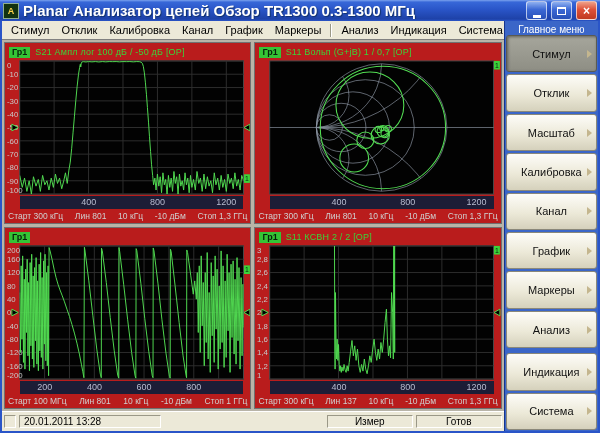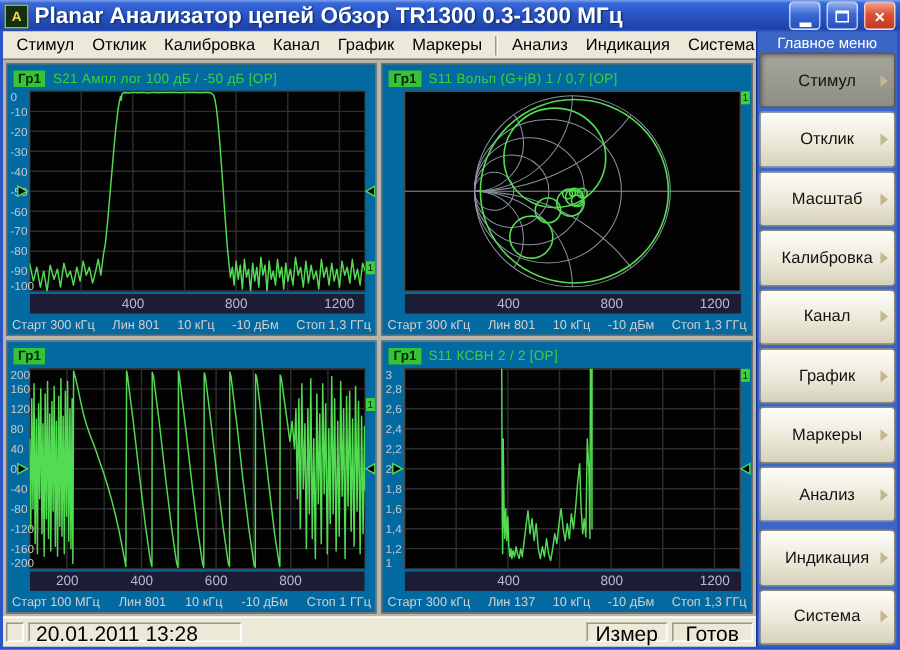--- a/index.html
+++ b/index.html
@@ -21,21 +21,21 @@
   
   .content{flex:1;display:flex;min-height:0;border-left:2px solid #2a55c8;border-right:2px solid #2a55c8;border-bottom:2px solid #2a55c8;}
   .main{width:506px;display:flex;flex-direction:column;background:#ece9d8;min-width:0;}
   
   .menubar{height:18px;flex:none;display:flex;align-items:center;font-size:11px;padding-left:3px;background:#ece9d8;}
   .menu-item{padding:1px 6px;color:#000;white-space:nowrap;}
   .menu-sep{width:2px;height:13px;border-left:1px solid #9a9887;border-right:1px solid #fff;margin:0 3px;}
   
   .chart-grid{flex:1;display:grid;grid-template-columns:1fr 1fr;grid-template-rows:1fr 1fr;
     gap:3px;padding:2px;background:#b8b4a8;border-top:1px solid #808080;min-height:0;}
-  .chart{background:#0369a1;border:1px solid #707070;display:flex;flex-direction:column;overflow:hidden;min-height:0;}
+  .chart{background:#b91c1c;border:1px solid #707070;display:flex;flex-direction:column;overflow:hidden;min-height:0;}
   .chart-header{height:14px;flex:none;display:flex;align-items:center;gap:5px;padding:2px 2px 0 4px;}
   .badge{background:#35c435;color:#06230b;font-size:9px;font-weight:bold;padding:0 3px;line-height:11px;}
   .chart-title{color:#3ad43a;font-size:9px;white-space:nowrap;letter-spacing:.2px;}
   .chart svg{flex:1;width:100%;min-height:0;display:block;}
   .xstrip{height:13px;flex:none;background:#1d1d36;margin-left:15px;margin-right:7px;position:relative;text-align:right;}
   .xtick{position:absolute;top:1px;transform:translateX(-50%);color:#b8bcd0;font-size:9px;}
   .chart-footer{height:14px;flex:none;display:flex;justify-content:space-between;align-items:center;
     padding:0 3px;color:#d0d0d0;font-size:8.5px;white-space:nowrap;}
   
   .sidebar{width:94px;background:#3b66c8;display:flex;flex-direction:column;border-left:1px solid #16348c;justify-content:space-between;}
@@ -47,26 +47,26 @@
     border:1px solid #8a887a;border-radius:3px;display:flex;align-items:center;justify-content:center;
     font-size:11px;color:#111;position:relative;cursor:default;}
   .sb-btn .sb-arrow{position:absolute;right:4px;top:50%;margin-top:-4px;width:0;height:0;
     border-left:5px solid #c4b68e;border-top:4px solid transparent;border-bottom:4px solid transparent;}
   .sb-btn.active{background:linear-gradient(180deg,#a6a69c,#8e8e84);border-color:#5a5a52;
     box-shadow:inset 1px 1px 3px #62625a;}
   .sb-btn.gap-above{margin-top:3px;}
   
   .statusbar{height:17px;flex:none;background:#ece9d8;display:flex;align-items:center;gap:3px;
     padding:1px 2px;border-top:1px solid #fff;}
-  .sb-field{border:1px solid;border-color:#9a9887 #fff #fff #9a9887;font-size:14px;color:#000;
+  .sb-field{border:1px solid;border-color:#9a9887 #fff #fff #9a9887;font-size:10px;color:#000;
     height:13px;line-height:12px;padding:0 4px;background:#ece9d8;box-sizing:border-box;white-space:nowrap;}
   .sb-field.tiny{width:12px;padding:0;}
   .sb-field.date{width:142px;}
   .sb-spacer{flex:1;}
-  .sb-field.state{width:54px;text-align:center;}
+  .sb-field.state{width:86px;text-align:center;}
 </style>
 </head>
 <body>
 
 <div class="window">
 
   <div class="titlebar">
     <div class="app-icon">A</div>
     <div class="title-text">Planar  Анализатор цепей  Обзор TR1300  0.3-1300 МГц</div>
     <div class="tb-btn">

